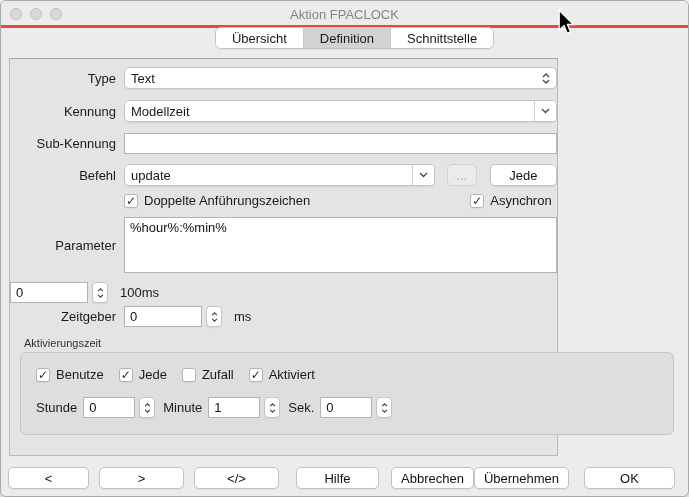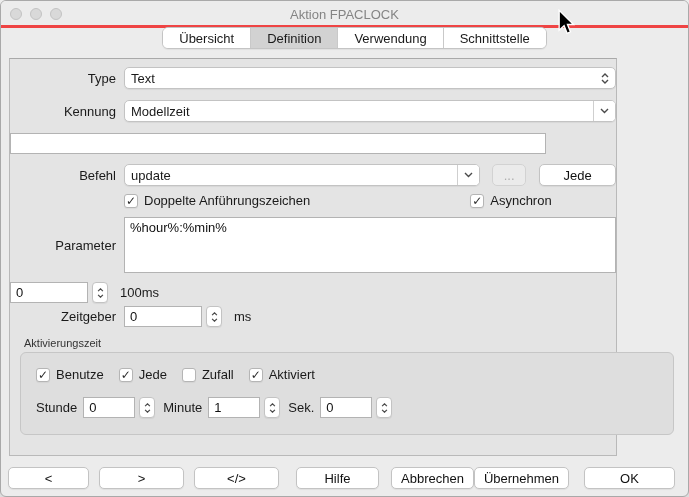--- a/index.html
+++ b/index.html
@@ -18,21 +18,21 @@
     color:#848484; font-size:13px; pointer-events:none; }
   
   .tabbar{ position:absolute; top:26px; left:0; right:0; display:flex; justify-content:center;margin-left:20px; }
   .segmented{ display:flex; border:1px solid #c4c4c4; border-radius:6px; overflow:hidden;
     background:#ffffff; height:22px; box-shadow:0 1px 1px rgba(0,0,0,.05); }
   .segment{ padding:0 16px; display:flex; align-items:center; font-size:13px;
     border-right:1px solid #c9c9c9; background:#ffffff; cursor:default; white-space:nowrap; }
   .segment:last-child{ border-right:none; }
   .segment.selected{ background:#d2d2d2; }
   
-  .panel{ position:absolute; left:8px; top:57px; width:608px; height:398px;
+  .panel{ position:absolute; left:8px; top:57px; width:549px; height:398px;
     background:#e4e4e4; border:1px solid #b9b9b9; border-top-color:#a9a9a9; }
   .row{ display:flex; align-items:center; }
   .lbl{ width:106px; text-align:right; flex-shrink:0; margin-right:8px; font-size:13px; }
   
   .field-sq{ background:#fff; border:1px solid #b3b3b3; height:21px; font-size:13px;
     padding:0 5px; font-family:"Liberation Sans","DejaVu Sans",sans-serif; color:#111; }
   .popup{ display:flex; align-items:center; background:#fff; border:1px solid #c3c3c3;
     border-radius:5px; height:22px; padding:0 6px; box-shadow:0 1px 1px rgba(0,0,0,.06); }
   .popup .val{ flex:1; }
   .updown{ display:flex; flex-direction:column; align-items:center; line-height:0; gap:1px; }
@@ -81,21 +81,20 @@
       <span class="light"></span>
       <span class="light"></span>
     </div>
     <div class="win-title">Aktion FPACLOCK</div>
   </div>
 
   <div class="tabbar">
     <div class="segmented">
       <div class="segment">Übersicht</div>
       <div class="segment selected">Definition</div>
-      <div class="segment">Verwendung</div>
       <div class="segment">Schnittstelle</div>
     </div>
   </div>
 
   <div class="panel" style="padding-top:8px;">
 
     <div class="row" style="margin-bottom:11px;">
       <span class="lbl">Type</span>
       <div class="popup" style="width:536px;">
         <span class="val">Text</span>
@@ -116,20 +115,21 @@
         <span class="val">Modellzeit</span>
         <span class="dropbtn">
           <svg width="9" height="6" viewBox="0 0 9 6">
               <path d="M1 1 L4.5 4.5 L8 1" fill="none" stroke="#4a4a4a" stroke-width="1.4"></path>
             </svg>
         </span>
       </div>
     </div>
 
     <div class="row" style="margin-bottom:10px;">
+      <span class="lbl">Sub-Kennung</span>
       <input class="field-sq" style="width: 536px;" value="">
     </div>
 
     <div class="row" style="margin-bottom:7px;">
       <span class="lbl">Befehl</span>
       <div class="combo" style="width:390px;">
         <span class="val">update</span>
         <span class="dropbtn">
           <svg width="9" height="6" viewBox="0 0 9 6">
               <path d="M1 1 L4.5 4.5 L8 1" fill="none" stroke="#4a4a4a" stroke-width="1.4"></path>

